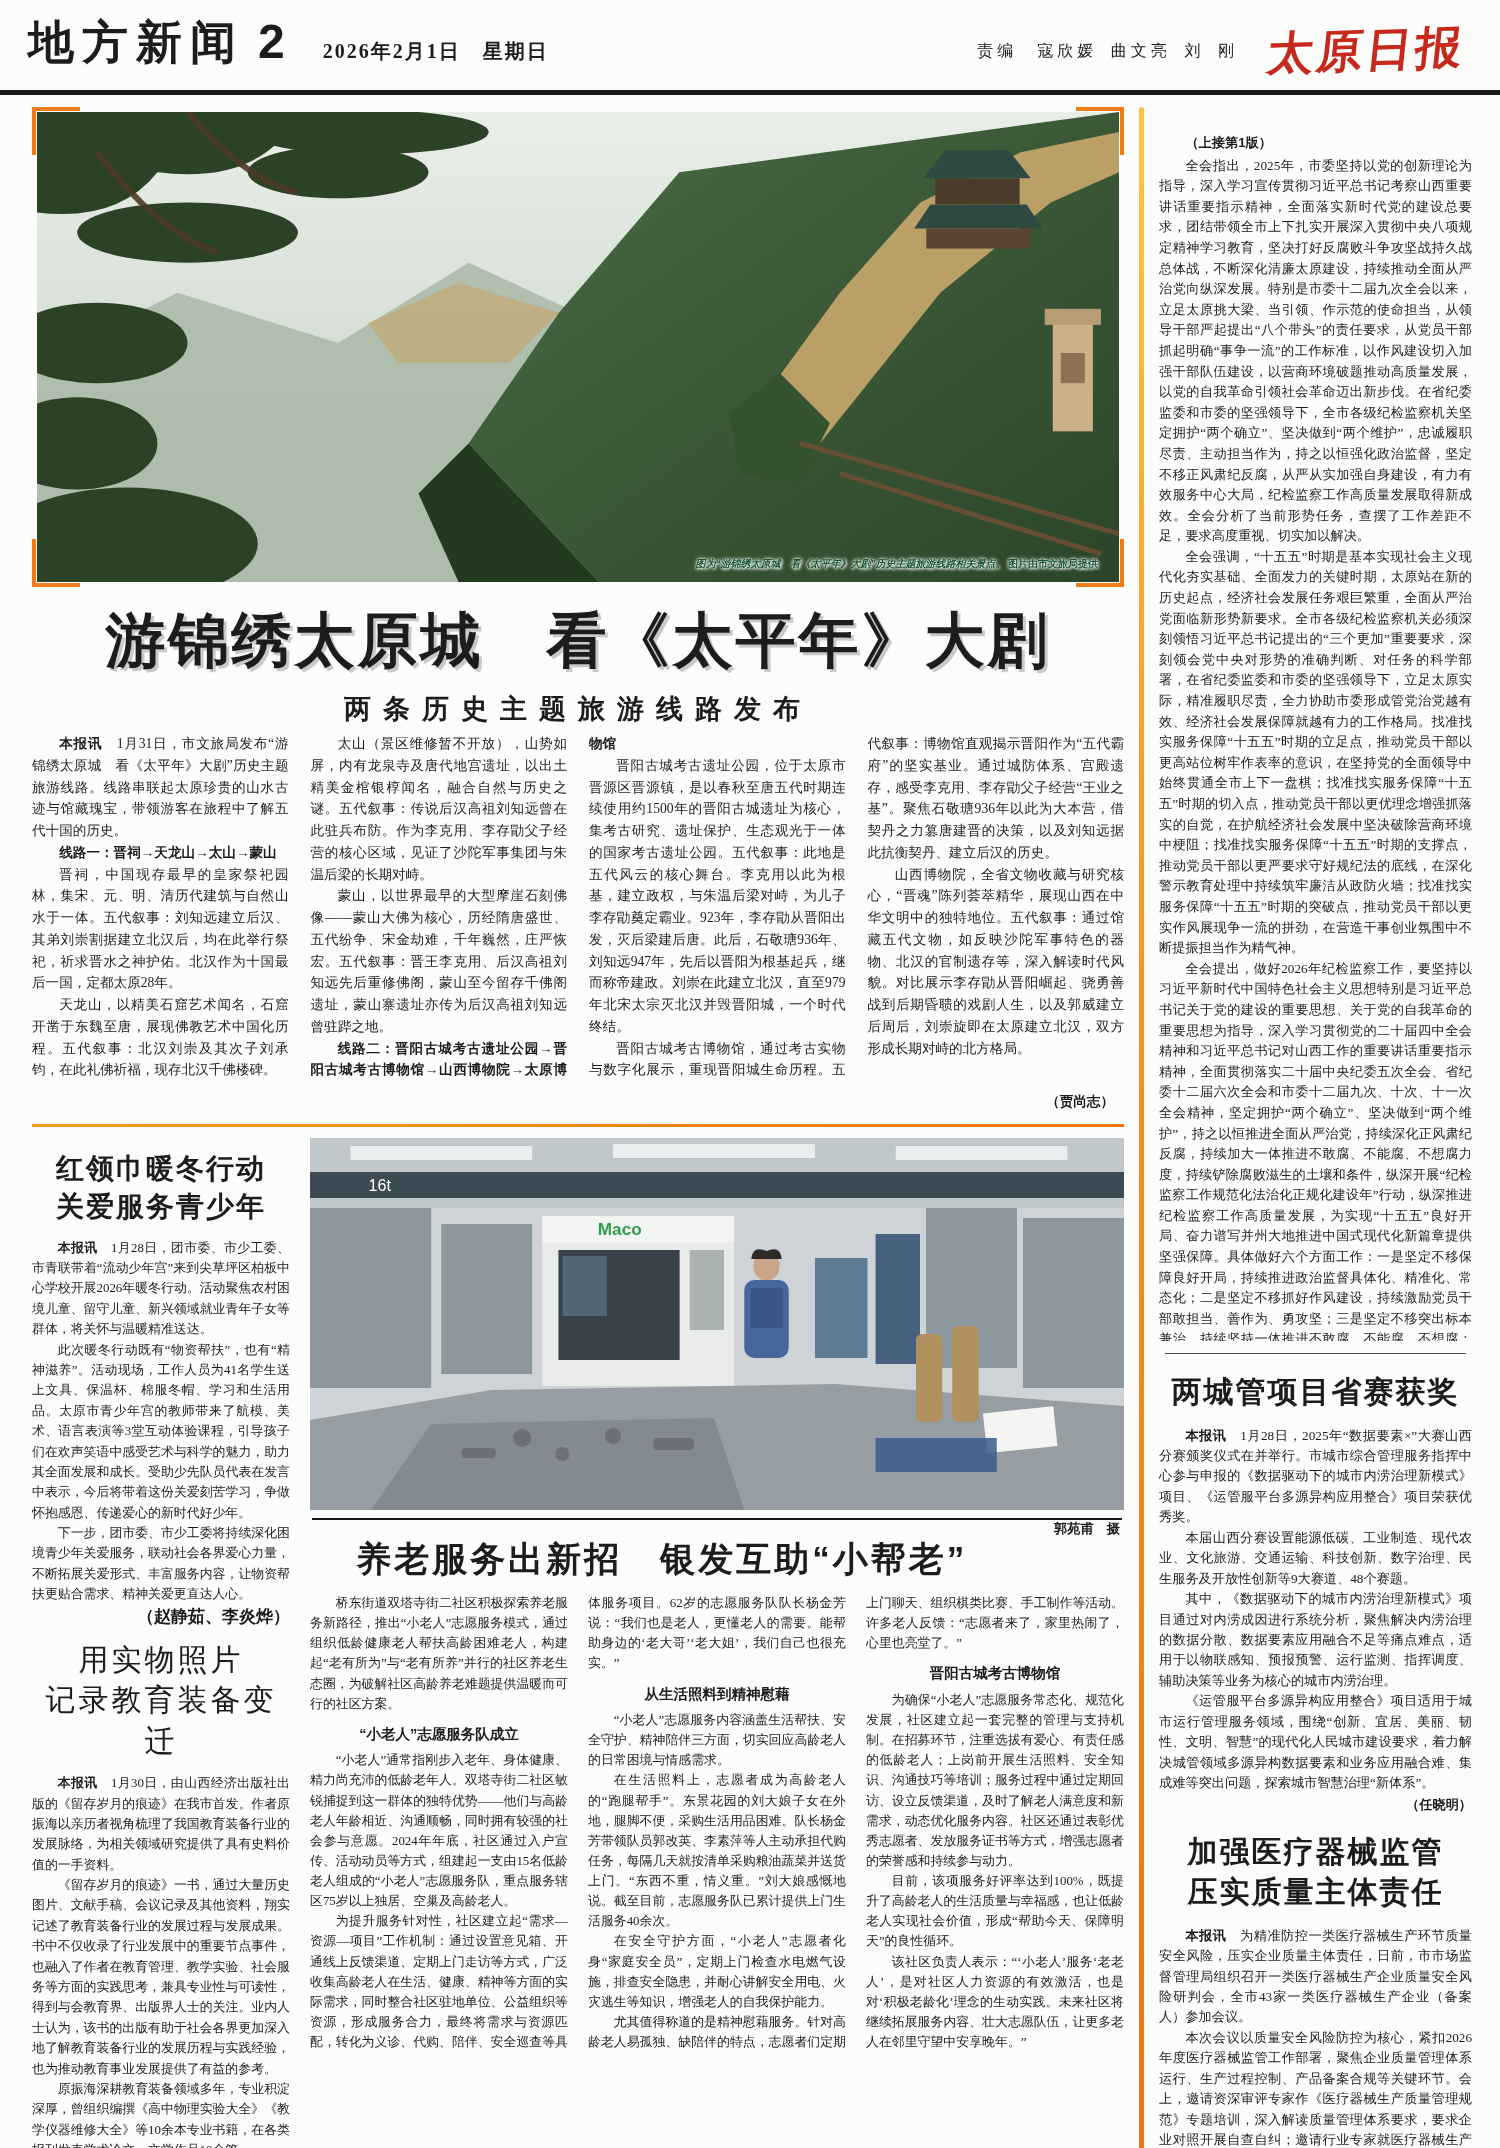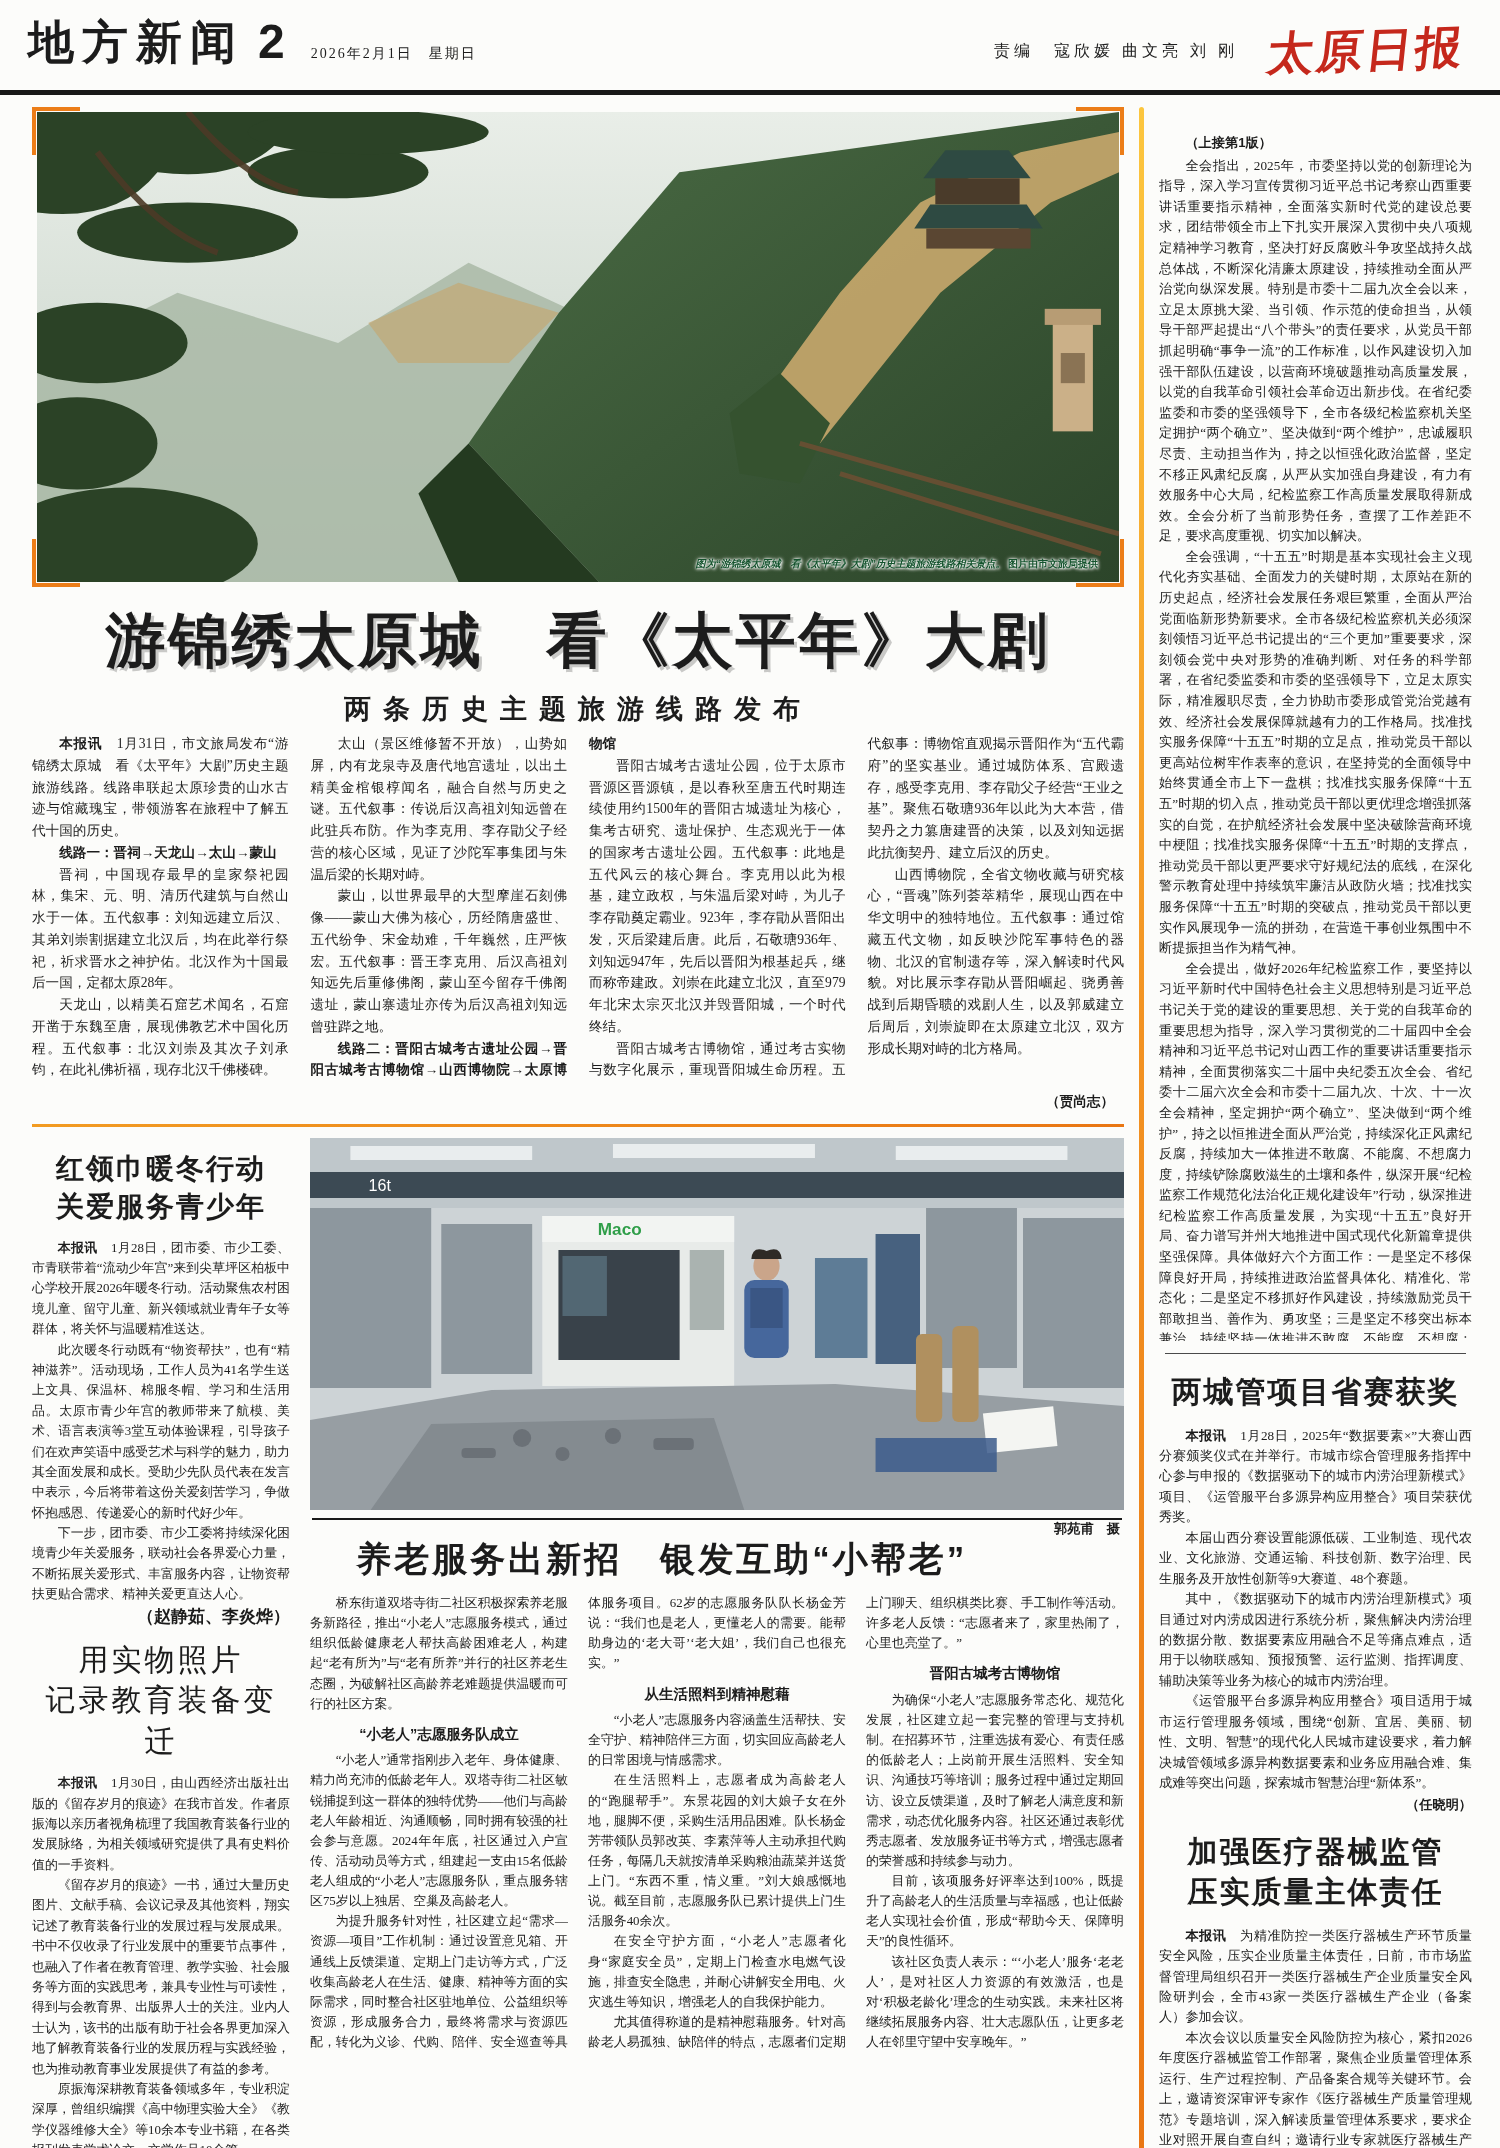--- a/index.html
+++ b/index.html
@@ -8,23 +8,23 @@
          font-family:"Liberation Serif","DejaVu Serif",serif; }
 
   
   .hdr { display:flex; align-items:flex-end; justify-content:space-between;
          padding:12px 36px 16px 28px; border-bottom:5px solid #181818; }
   .hdr-left { display:flex; align-items:baseline; }
   .sec-title { font-size:46px; font-weight:900; letter-spacing:8px;
                font-family:"Liberation Sans","DejaVu Sans",sans-serif; }
   .pg-num { font-size:48px; font-weight:700; margin-left:14px;
             font-family:"Liberation Sans",sans-serif; }
-  .hdr-date { font-size:14px; font-weight:400; letter-spacing:2px; margin-left:26px; }
+  .hdr-date { font-size:20px; font-weight:700; letter-spacing:2px; margin-left:38px; }
   .hdr-right { display:flex; align-items:center; gap:30px; }
-  .editors { font-size:16px; letter-spacing:4px; color:#222; }
+  .editors { font-size:16px; letter-spacing:4px; color:#222;font-family:Liberation Mono, monospace; }
   .masthead { font-size:46px; color:#c5281c; font-weight:900; letter-spacing:3px;
               transform:skewX(-8deg) rotate(-2deg); line-height:1; }
 
   
   .content { display:flex; gap:15px; padding:12px 28px 0 32px; }
   .left-zone { width:1092px; flex:none; }
   .v-div { width:5px; flex:none; height:2060px; border-radius:3px;
            background:linear-gradient(180deg,#fcc63e 0%,#f29222 45%,#e97613 100%); }
   .right-zone { flex:1; min-width:0; padding-top:26px; height:2062px; overflow:hidden; }
 

